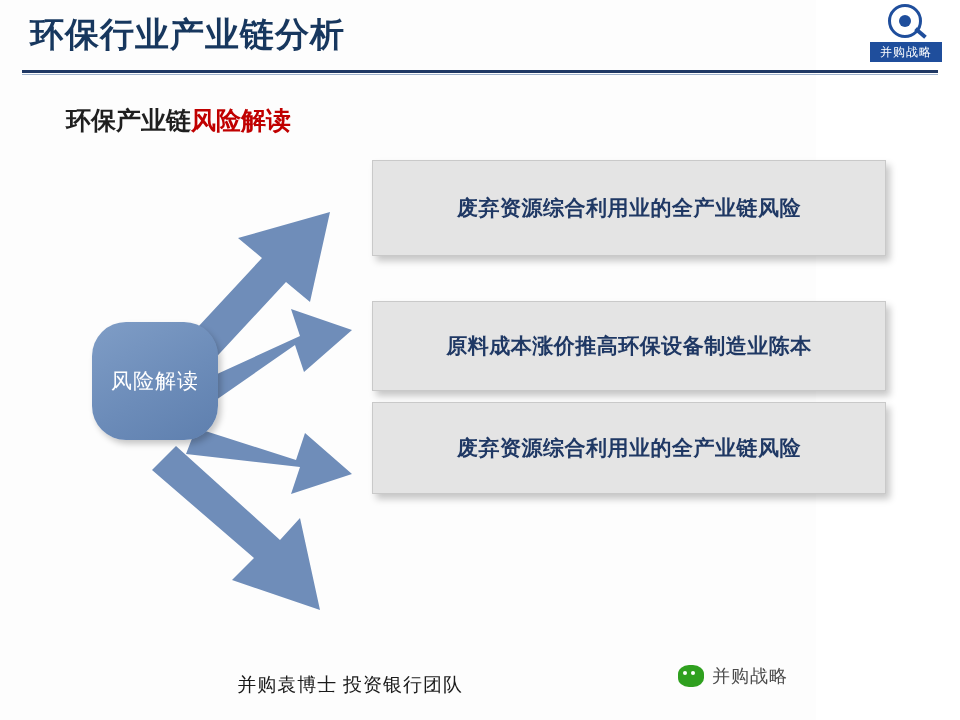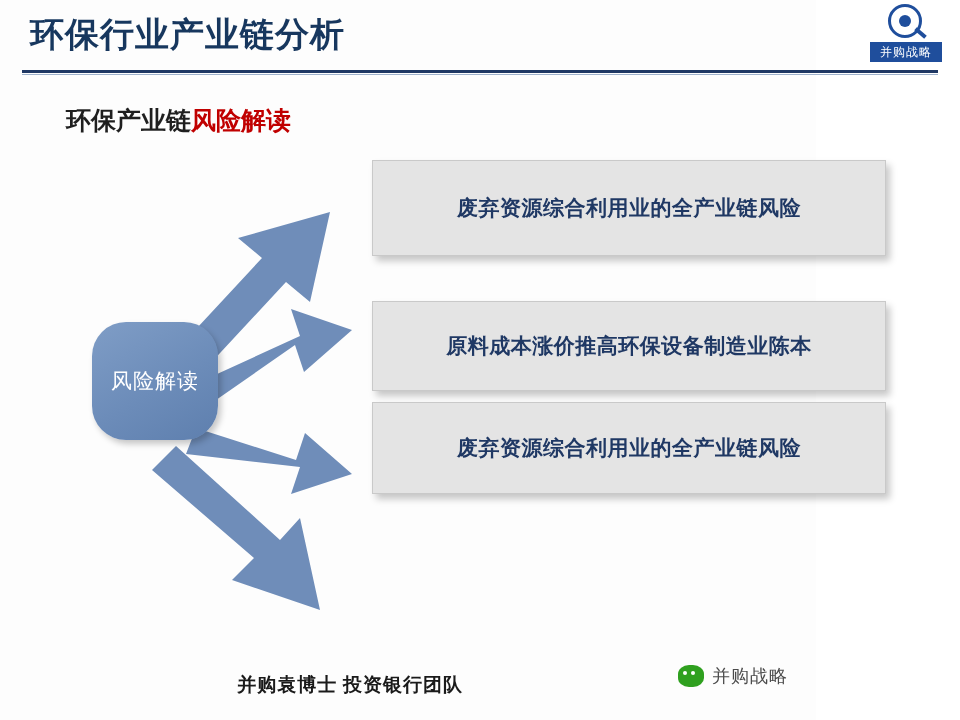--- a/index.html
+++ b/index.html
@@ -197,21 +197,20 @@
   .footer-text {
     position: absolute;
     left: 0;
     top: 672px;
     width: 700px;
     text-align: center;
     font-size: 19px;
     color: #1a1a1a;
     font-family: "Liberation Serif", serif;
     letter-spacing: 1px;
-    font-weight: bold;
   }
 
   .wechat {
     position: absolute;
     right: 28px;
     top: 664px;
     display: flex;
     align-items: center;
     gap: 8px;
   }

